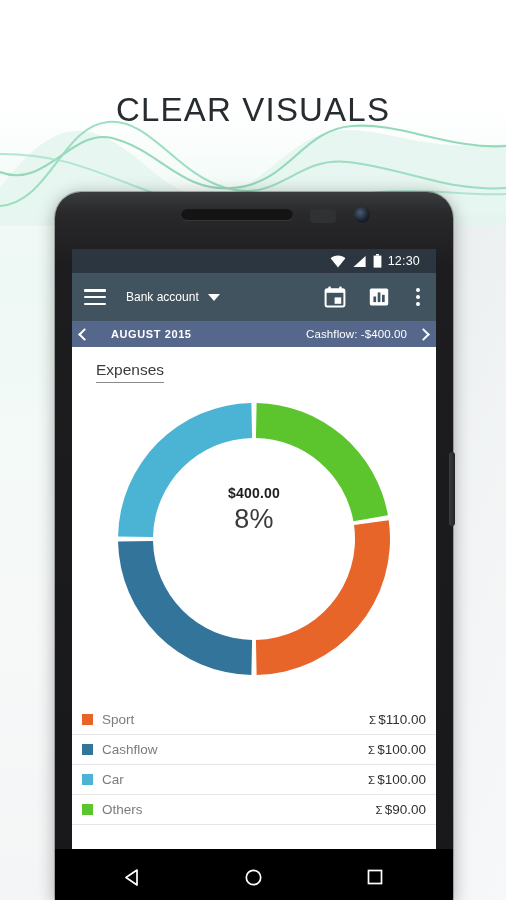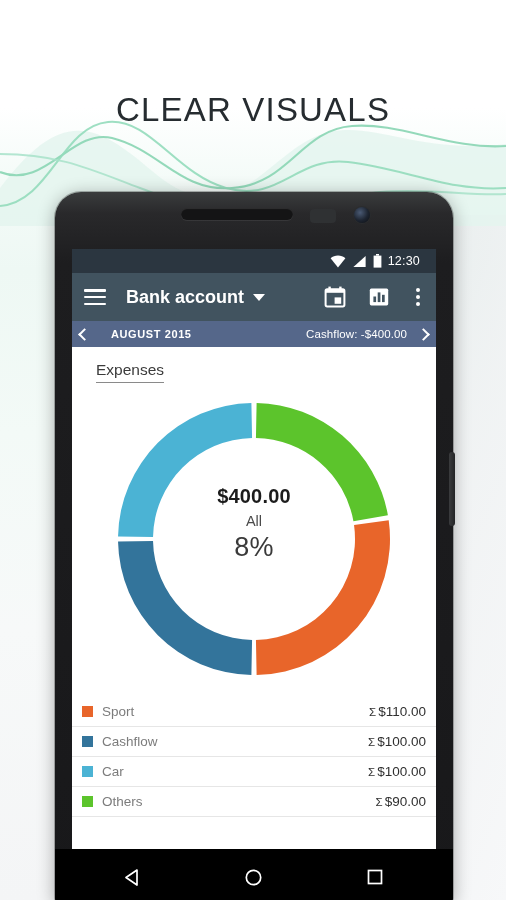--- a/index.html
+++ b/index.html
@@ -91,21 +91,21 @@
 
   
   #appbar {
     height: 48px; background: #41535f;
     display: flex; align-items: center; padding: 0 12px;
     color: #ffffff;
   }
   #hamburger { width: 22px; height: 16px; display:flex; flex-direction:column; justify-content:space-between; cursor:pointer; }
   #hamburger span { display:block; height: 2.5px; background:#ffffff; border-radius:1px; }
   #account-selector { display:flex; align-items:center; gap:9px; margin-left: 20px; cursor:pointer; }
-  #account-name { font-size: 18px; color:#fff; font-weight: 700; }
+  #account-name { font-size: 12px; color:#fff; font-weight: 400; }
   .caret-down {
     width: 0; height: 0; border-left: 6px solid transparent; border-right: 6px solid transparent;
     border-top: 7px solid #ffffff;
   }
   #appbar-actions { margin-left: auto; display:flex; align-items:center; gap: 22px; }
   .dots { display:flex; flex-direction:column; gap:3px; align-items:center; cursor:pointer; padding: 2px 4px;}
   .dots i { display:block; width:4px; height:4px; border-radius:50%; background:#fff; }
 
   
   #periodbar {
@@ -127,26 +127,26 @@
     display:inline-block; font-size: 15.5px; color: #3b3b3b;
     border-bottom: 1.5px solid #8a8a8a; padding-bottom: 3px; cursor: pointer;
   }
 
   
   #chart-area { position: relative; height: 300px; }
   #donut-svg { position:absolute; left: 50%; top: 2px; transform: translateX(-50%); }
   #donut-center {
     position:absolute; left:0; right:0; top: 96px; text-align:center; pointer-events:none;
   }
-  #donut-total { font-size: 20px; font-weight: 700; color: #1c1c1c; letter-spacing: .2px; }
+  #donut-total { font-size: 14px; font-weight: 700; color: #1c1c1c; letter-spacing: .2px; }
   #donut-sub { font-size: 14.5px; color: #4a4a4a; margin-top: 5px; }
   #donut-pct { font-size: 27px; color: #3a3a3a; font-weight: 300; margin-top: 3px; letter-spacing: .3px; }
 
   
-  #legend { margin-top: 8px; }
+  #legend { margin-top: 16px; }
   .legend-row {
     display:flex; align-items:center; height: 30px;
     border-bottom: 1px solid #e6e6e6;
     padding: 0 10px;
     cursor: pointer;
   }
   .legend-swatch { width: 11px; height: 11px; flex: 0 0 11px; }
   .legend-name { font-size: 13.5px; color: #7c7c7c; margin-left: 9px; }
   .legend-amount { margin-left:auto; font-size: 13.5px; color: #303030; }
   .legend-amount .sigma { font-size: 11.5px; margin-right: 2px; }
@@ -245,21 +245,20 @@
             <path d="M282.70928700041,129.30754173894806 A136,136 0 0 1 150.61085216635774,283.9749368485436
                L149.9389416823686,248.98138692428608 A101,101 0 0 0 248.0414557870692,134.1181008502482 Z" fill="#e8652a"></path>
             <path d="M145.3891478336422,283.9749368485436 A136,136 0 0 1 12.02506315145638,150.61085216635777
                L47.01861307571393,149.93894168236864 A101,101 0 0 0 146.06105831763134,248.98138692428608 Z" fill="#33749b"></path>
             <path d="M12.02506315145638,145.3891478336422 A136,136 0 0 1 145.3891478336421,12.02506315145638
                L146.06105831763128,47.01861307571393 A101,101 0 0 0 47.01861307571393,146.06105831763134 Z" fill="#4bb3d4"></path>
           </g>
       </svg>
       <div id="donut-center">
         <div id="donut-total">$400.00</div>
-        <div id="donut-sub">All</div>
         <div id="donut-pct">8%</div>
       </div>
     </div>
 
     <div id="legend">
         <div class="legend-row">
           <span class="legend-swatch" style="background: rgb(232, 101, 42);"></span>
           <span class="legend-name">Sport</span>
           <span class="legend-amount"><span class="sigma">Σ</span>$110.00</span>
         </div>

